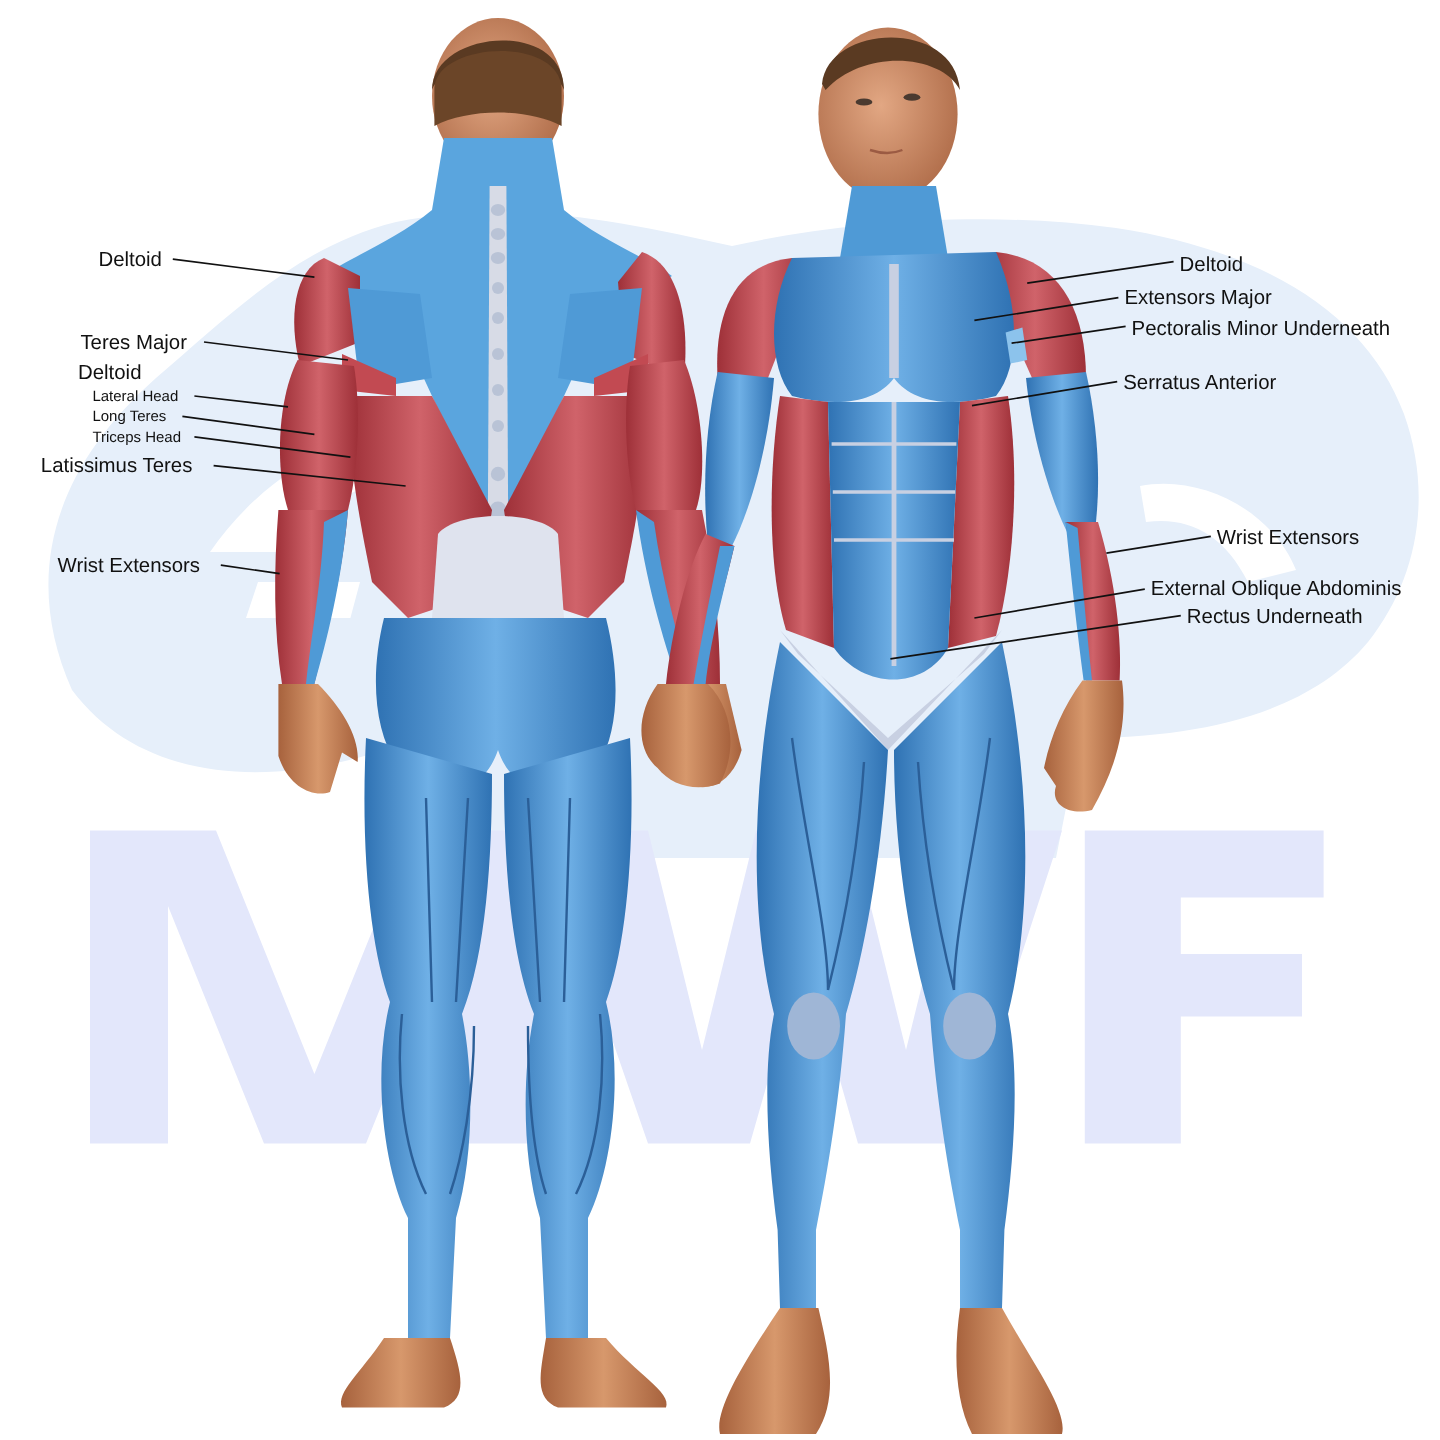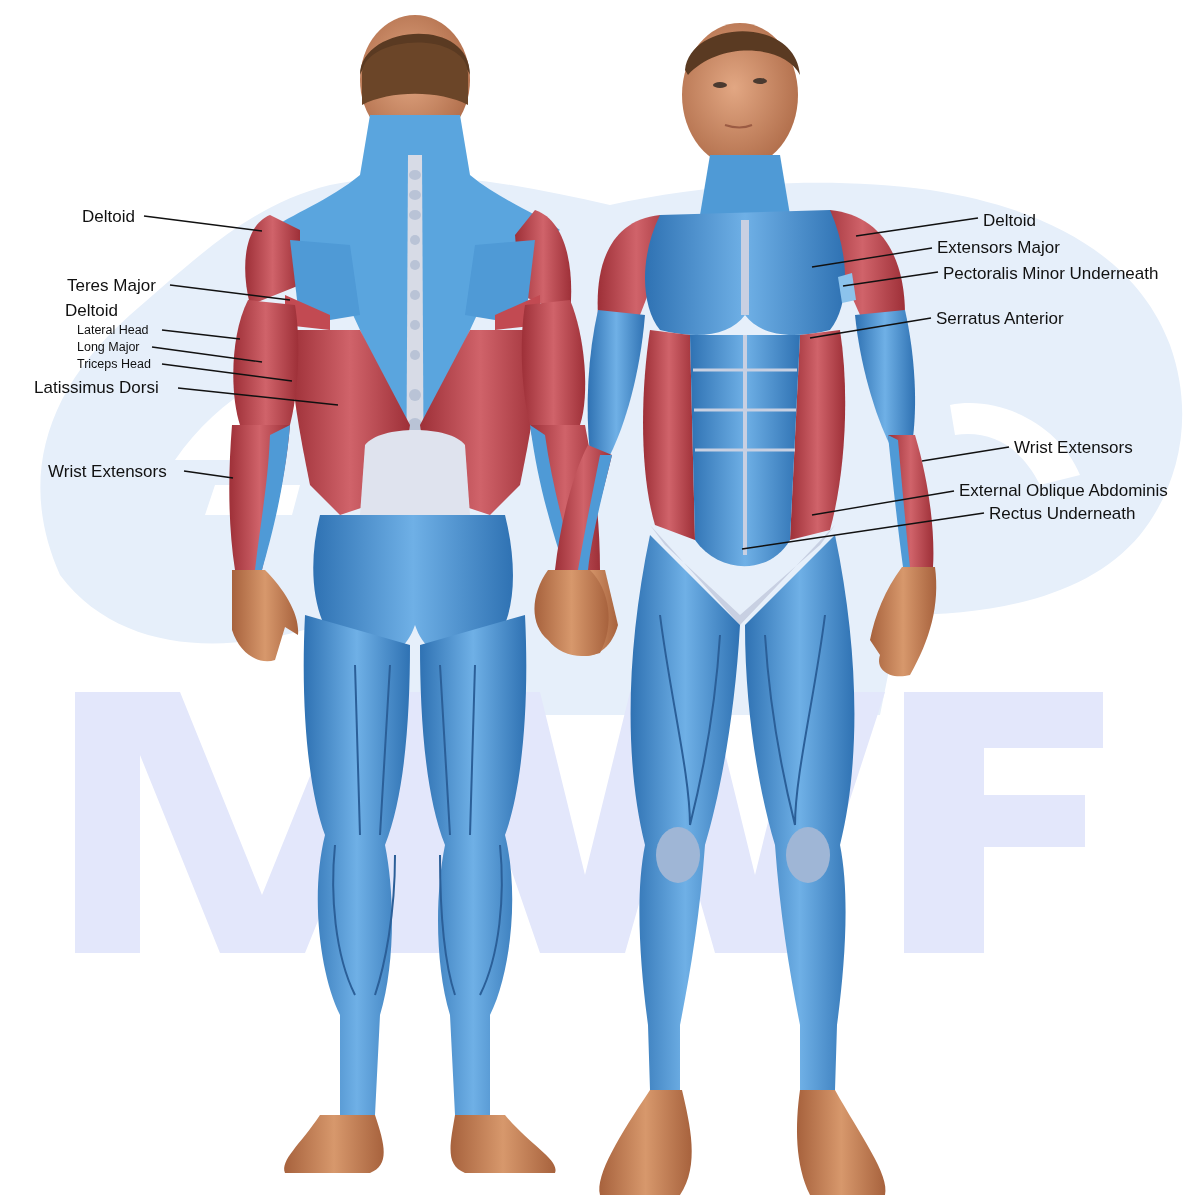--- a/index.html
+++ b/index.html
@@ -185,23 +185,23 @@
       <line x1="1009" y1="432" x2="922" y2="446" stroke="#111111" stroke-width="1.4"></line>
       <line x1="954" y1="476" x2="812" y2="500" stroke="#111111" stroke-width="1.4"></line>
       <line x1="984" y1="498" x2="742" y2="534" stroke="#111111" stroke-width="1.4"></line>
     </svg>
 
   <div>
     <span class="label lg" style="left:82px;top:193px">Deltoid</span>
     <span class="label lg" style="left:67px;top:262px">Teres Major</span>
     <span class="label lg" style="left:65px;top:287px">Deltoid</span>
     <span class="label xs" style="left:77px;top:309px">Lateral Head</span>
-    <span class="label xs" style="left:77px;top:326px">Long Major</span>
+    <span class="label xs" style="left:77px;top:326px">Long Teres</span>
     <span class="label xs" style="left:77px;top:343px">Triceps Head</span>
-    <span class="label lg" style="left:34px;top:364px">Latissimus Dorsi</span>
+    <span class="label lg" style="left:34px;top:364px">Latissimus Teres</span>
     <span class="label lg" style="left:48px;top:448px">Wrist Extensors</span>
   </div>
 
   <div>
     <span class="label lg" style="left:983px;top:197px">Deltoid</span>
     <span class="label lg" style="left:937px;top:224px">Extensors Major</span>
     <span class="label sm" style="left:943px;top:250px">Pectoralis Minor Underneath</span>
     <span class="label lg" style="left:936px;top:295px">Serratus Anterior</span>
     <span class="label lg" style="left:1014px;top:424px">Wrist Extensors</span>
     <span class="label lg" style="left:959px;top:467px">External Oblique Abdominis</span>

